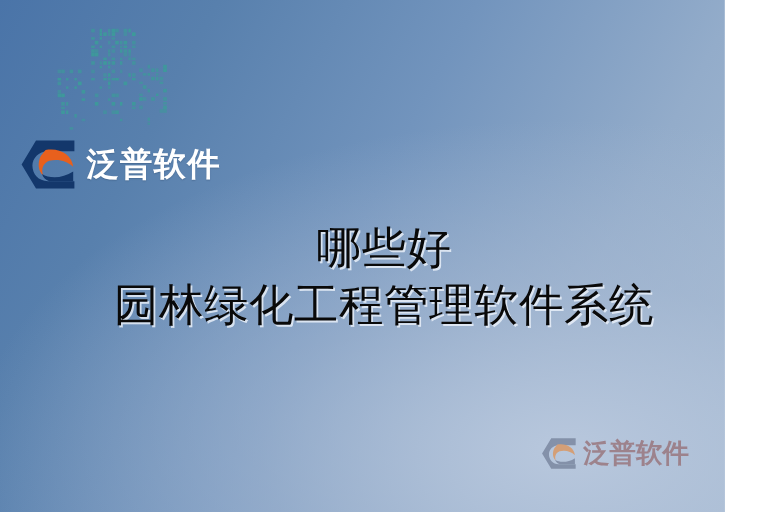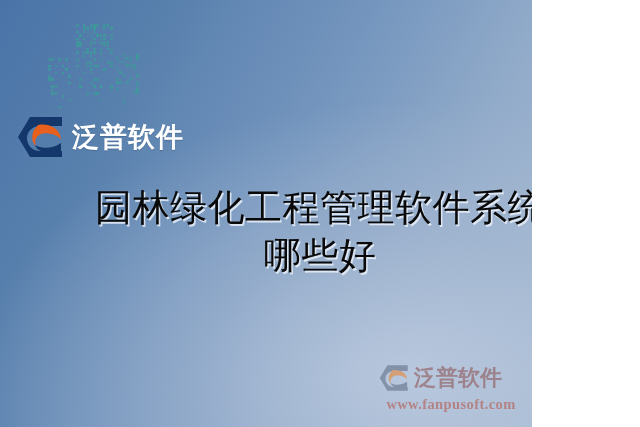--- a/index.html
+++ b/index.html
@@ -3,21 +3,21 @@
 <meta charset="utf-8">
 <title>园林绿化工程管理软件系统哪些好</title>
 <style>
   html, body {
     margin: 0;
     padding: 0;
     background: #ffffff;
   }
   #stage {
     position: relative;
-    width: 532px;
+    width: 604px;
     height: 427px;
     overflow: hidden;
     font-family: "Liberation Sans", sans-serif;
     
     background:
       radial-gradient(ellipse 120% 95% at 78% 88%, rgba(186,201,222,0.95) 0%, rgba(168,186,211,0.55) 35%, rgba(140,165,198,0.0) 68%),
       linear-gradient(118deg, #4a74a8 0%, #5880ad 22%, #7294bd 48%, #93acca 74%, #a7bcd3 100%);
   }
 
   
@@ -284,31 +284,30 @@
         <path d="M22 10 C34 8 44 14 45 24 C40 19 32 17 25 19 C20 21 18 26 20 31 C16 28 15 21 18 15 Z" fill="#e8601d"></path>
         <path d="M19 30 C25 34 36 34 45 28 L45 36 L25 36 C22 35 20 33 19 30 Z" fill="#13376b"></path>
       </svg>
     </span>
     <span class="wordmark">
       <span class="cn">泛普软件</span>
     </span>
   </div>
 
   <div id="headline">
+    <span class="line">哪些好</span>
     <span class="line">园林绿化工程管理软件系统</span>
-    <span class="line">哪些好</span>
   </div>
 
   <div id="watermark">
     <div class="wm-row">
       <span class="wm-mark">
         <svg viewBox="0 0 52 44" width="34" height="28" aria-hidden="true">
           <path d="M14 2 L46 2 L46 11 L24 11 C16 11 11 17 11 23 C11 30 16 36 24 36 L46 36 L46 42 L14 42 L2 22 Z" fill="#7d8aa3"></path>
           <path d="M22 10 C34 8 44 14 45 24 C40 19 32 17 25 19 C20 21 18 26 20 31 C16 28 15 21 18 15 Z" fill="#d89a6a"></path>
           <path d="M19 30 C25 34 36 34 45 28 L45 36 L25 36 C22 35 20 33 19 30 Z" fill="#7d8aa3"></path>
         </svg>
       </span>
       <span class="wm-cn">泛普软件</span>
     </div>
-    <div class="wm-url">www.fanpusoft.com</div>
   </div>
 
 </div>
 
 </body></html>

